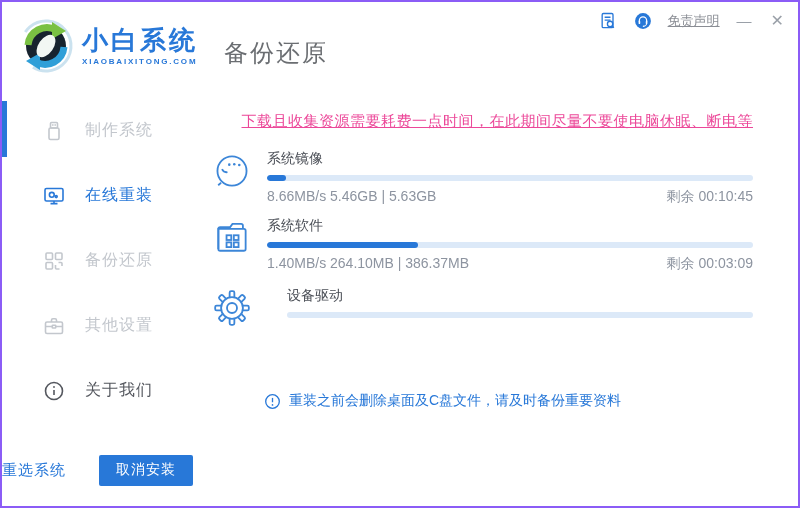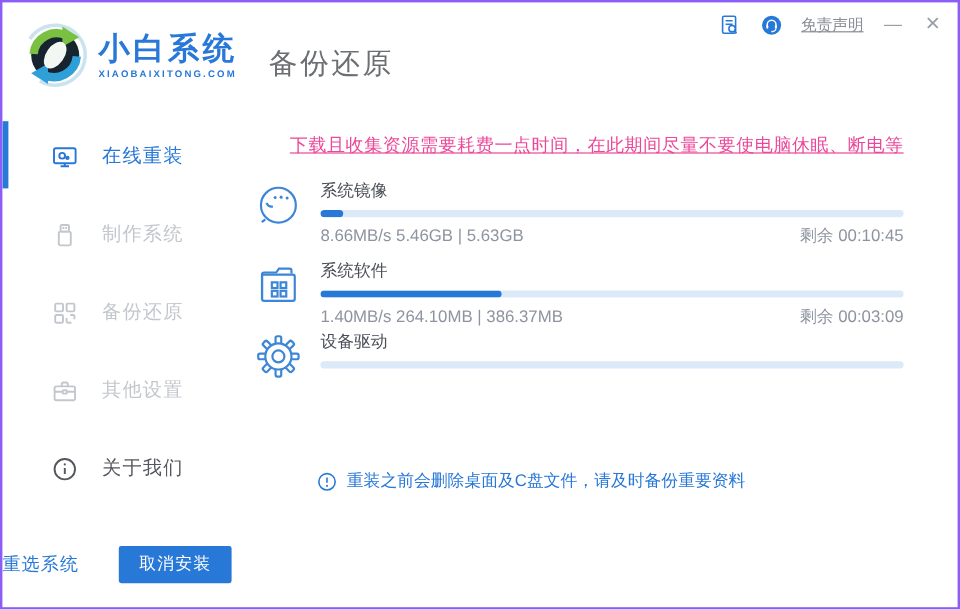--- a/index.html
+++ b/index.html
@@ -38,21 +38,21 @@
   .side-item .s-icon { width:24px; height:24px; display:inline-flex; }
   .side-item.active { color:#2878d8; }
   .side-item.dark { color:#54575e; }
 
   .content { flex:1 1 auto; position:relative; padding:0 45px 0 8px; }
   .warning { margin-top:22px; text-align:right; font-size:15px; color:#ec4899; letter-spacing:0.5px;text-decoration:underline; }
 
   .task { display:flex; }
   .task.t1 { margin-top:17px; }
   .task.t2 { margin-top:9px; }
-  .task.t3 { margin-top:1px; }
+  .task.t3 { margin-top:12px;gap:20px; }
   .task-icon { flex:0 0 40px; width:40px; height:40px; margin:3px 15px 0 2px; }
   .task-body { flex:1 1 auto; min-width:0; }
   .task-label { font-size:14px; color:#4b4f57; padding-top:2px; }
   .task-bar { height:6px; background:#dce9f8; border-radius:3px; margin-top:7px; overflow:hidden; }
   .task-fill { height:100%; background:#2878d8; border-radius:3px; width:0; }
   .task-stats { display:flex; justify-content:space-between; margin-top:7px; font-size:14px; color:#8d94a0; }
 
   .note { position:absolute; left:62px; top:302px; display:flex; align-items:center; gap:8px;
           font-size:14px; color:#2878d8; }
   .note-icon { width:17px; height:17px; display:inline-flex; flex:0 0 auto; }
@@ -115,41 +115,41 @@
       <span class="win-btn">—</span>
       <span class="win-btn close">✕</span>
     </div>
   </div>
 
   <div class="middle">
 
     <div class="sidebar">
       <div class="active-indicator"></div>
 
+      <div class="side-item">
+        <span class="s-icon">
+          <svg width="24" height="24" viewBox="0 0 24 24" fill="none" stroke="#c3c7cd" stroke-width="1.6">
+            <rect x="8.5" y="3.5" width="7" height="5.5" rx="1"></rect>
+            <path d="M10.8 5.2 v1.6 M13.2 5.2 v1.6"></path>
+            <rect x="7" y="9" width="10" height="11.5" rx="1.5"></rect>
+          </svg>
+        </span>
+        <span>制作系统</span>
+      </div>
+
       <div class="side-item active">
         <span class="s-icon">
           <svg width="24" height="24" viewBox="0 0 24 24" fill="none" stroke="#2878d8" stroke-width="1.6">
             <rect x="3" y="4.5" width="18" height="12.5" rx="1.5"></rect>
             <circle cx="9.8" cy="10.8" r="2.4"></circle>
             <circle cx="14.2" cy="12.6" r="1"></circle>
             <path d="M12 17 v2.3 M8.5 19.6 h7"></path>
           </svg>
         </span>
         <span>在线重装</span>
-      </div>
-
-      <div class="side-item">
-        <span class="s-icon">
-          <svg width="24" height="24" viewBox="0 0 24 24" fill="none" stroke="#c3c7cd" stroke-width="1.6">
-            <rect x="8.5" y="3.5" width="7" height="5.5" rx="1"></rect>
-            <path d="M10.8 5.2 v1.6 M13.2 5.2 v1.6"></path>
-            <rect x="7" y="9" width="10" height="11.5" rx="1.5"></rect>
-          </svg>
-        </span>
-        <span>制作系统</span>
       </div>
 
       <div class="side-item">
         <span class="s-icon">
           <svg width="24" height="24" viewBox="0 0 24 24" fill="none" stroke="#c3c7cd" stroke-width="1.6">
             <rect x="4" y="4" width="6.5" height="6.5" rx="1"></rect>
             <rect x="4" y="13.5" width="6.5" height="6.5" rx="1"></rect>
             <rect x="13.5" y="4" width="6.5" height="6.5" rx="1"></rect>
             <path d="M13.5 16 v3 a1 1 0 0 0 1 1 h3 M20 17 v-2.5 a1 1 0 0 0 -1 -1 h-2.5"></path>
           </svg>

